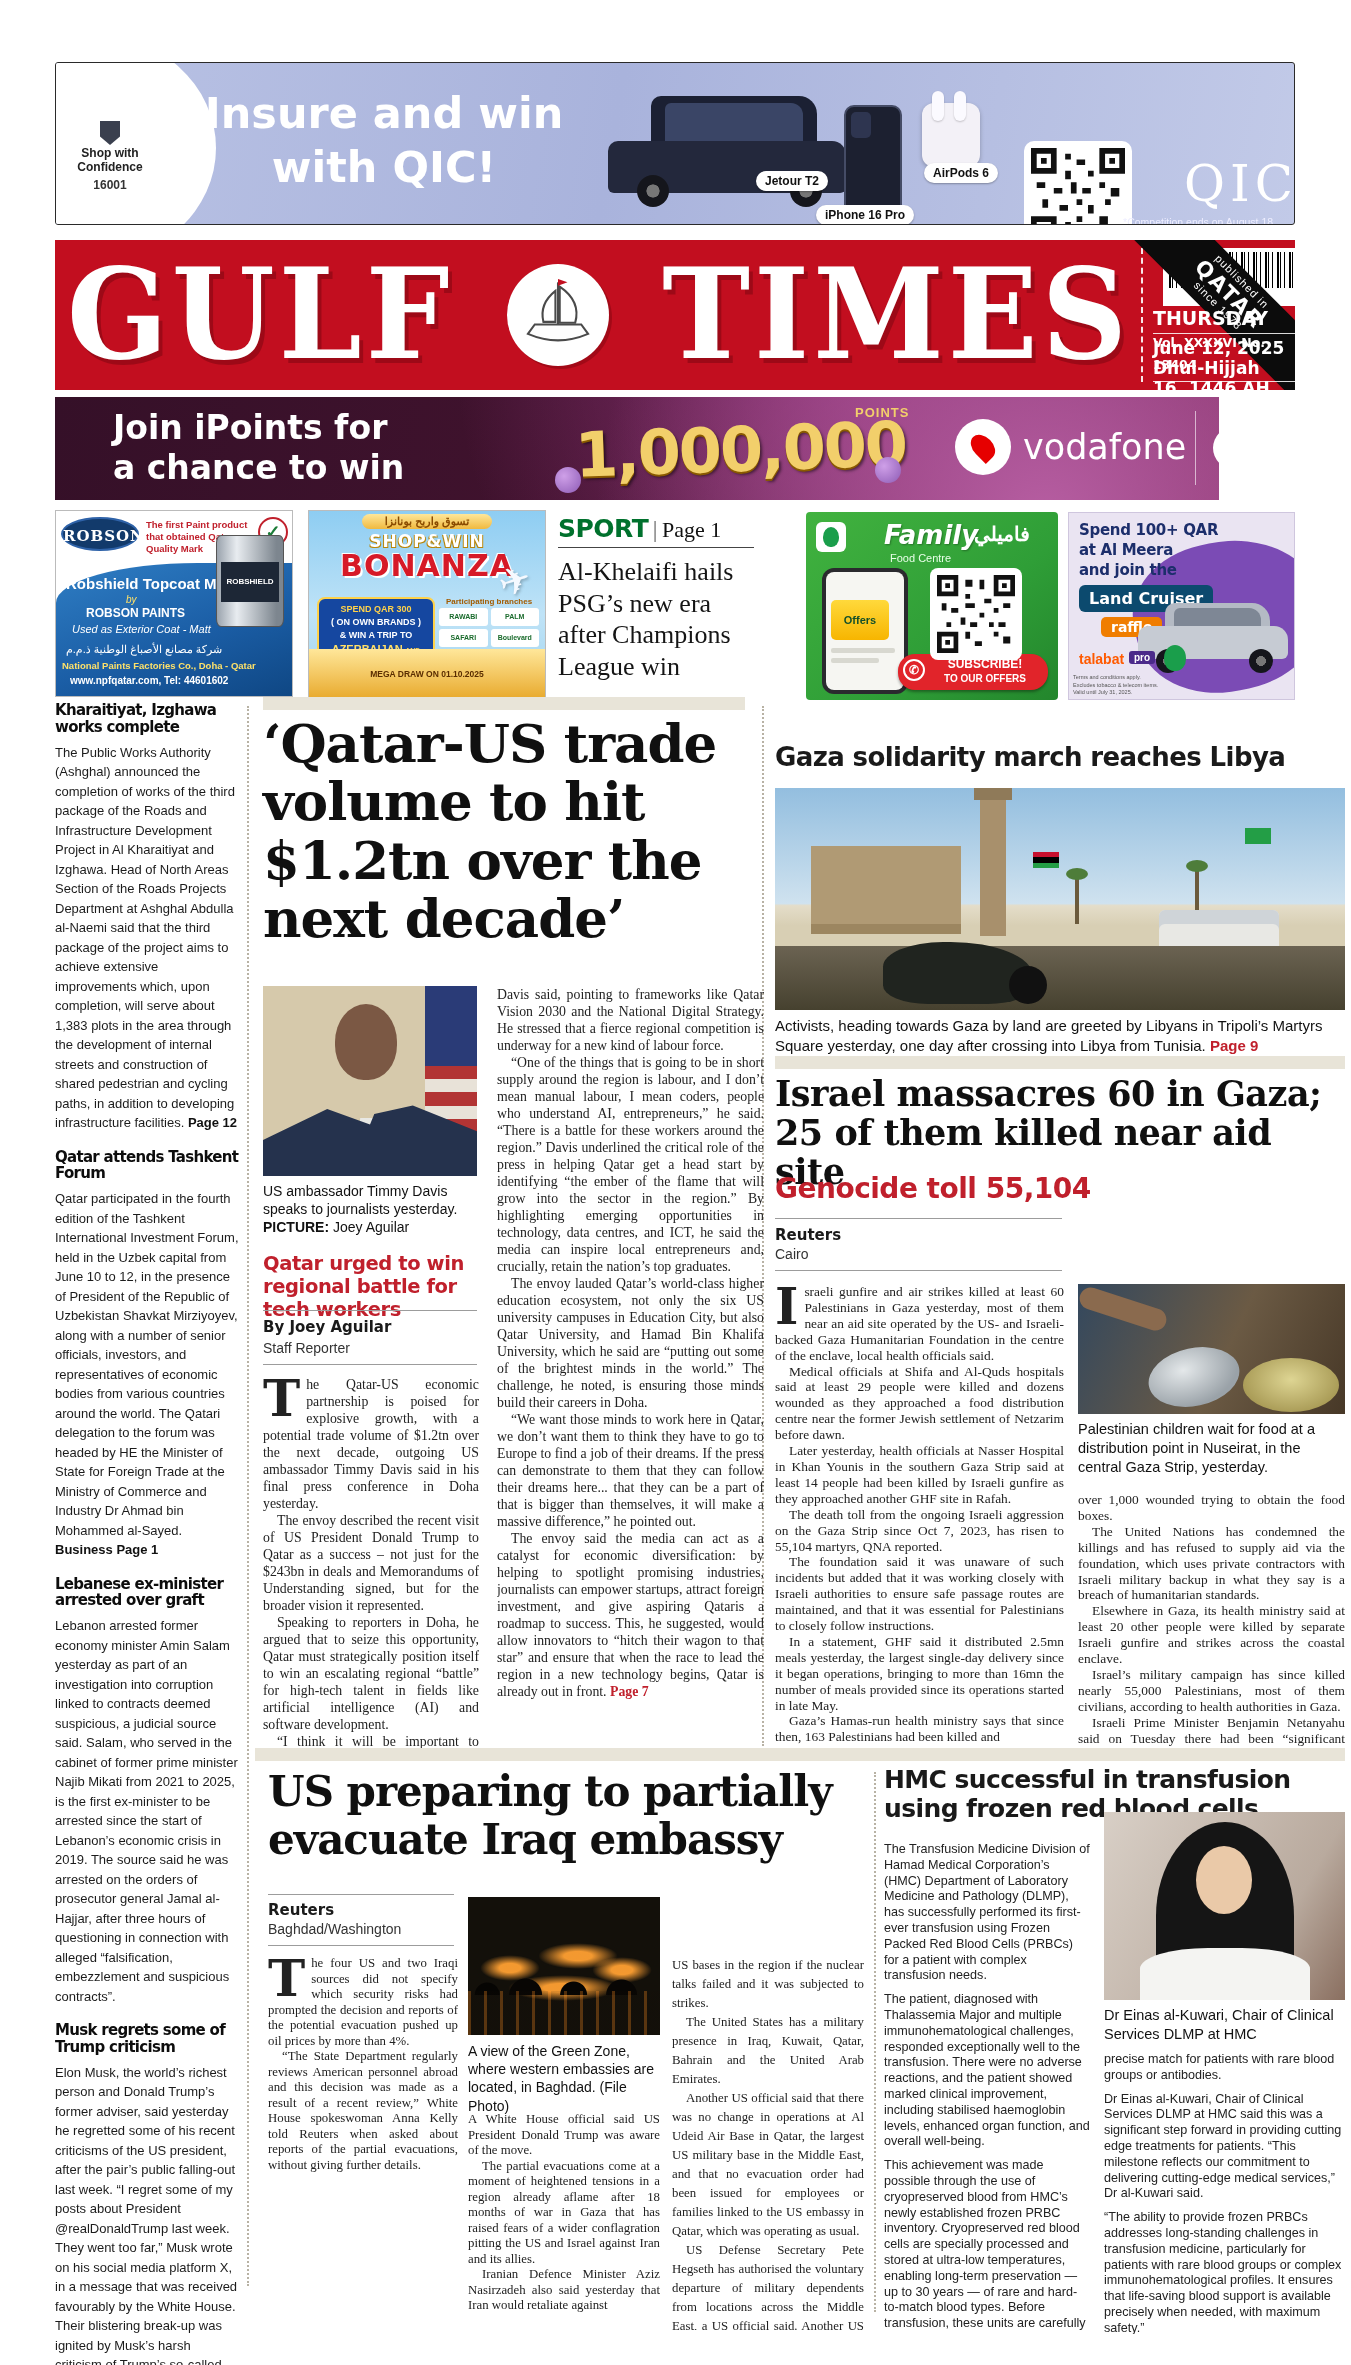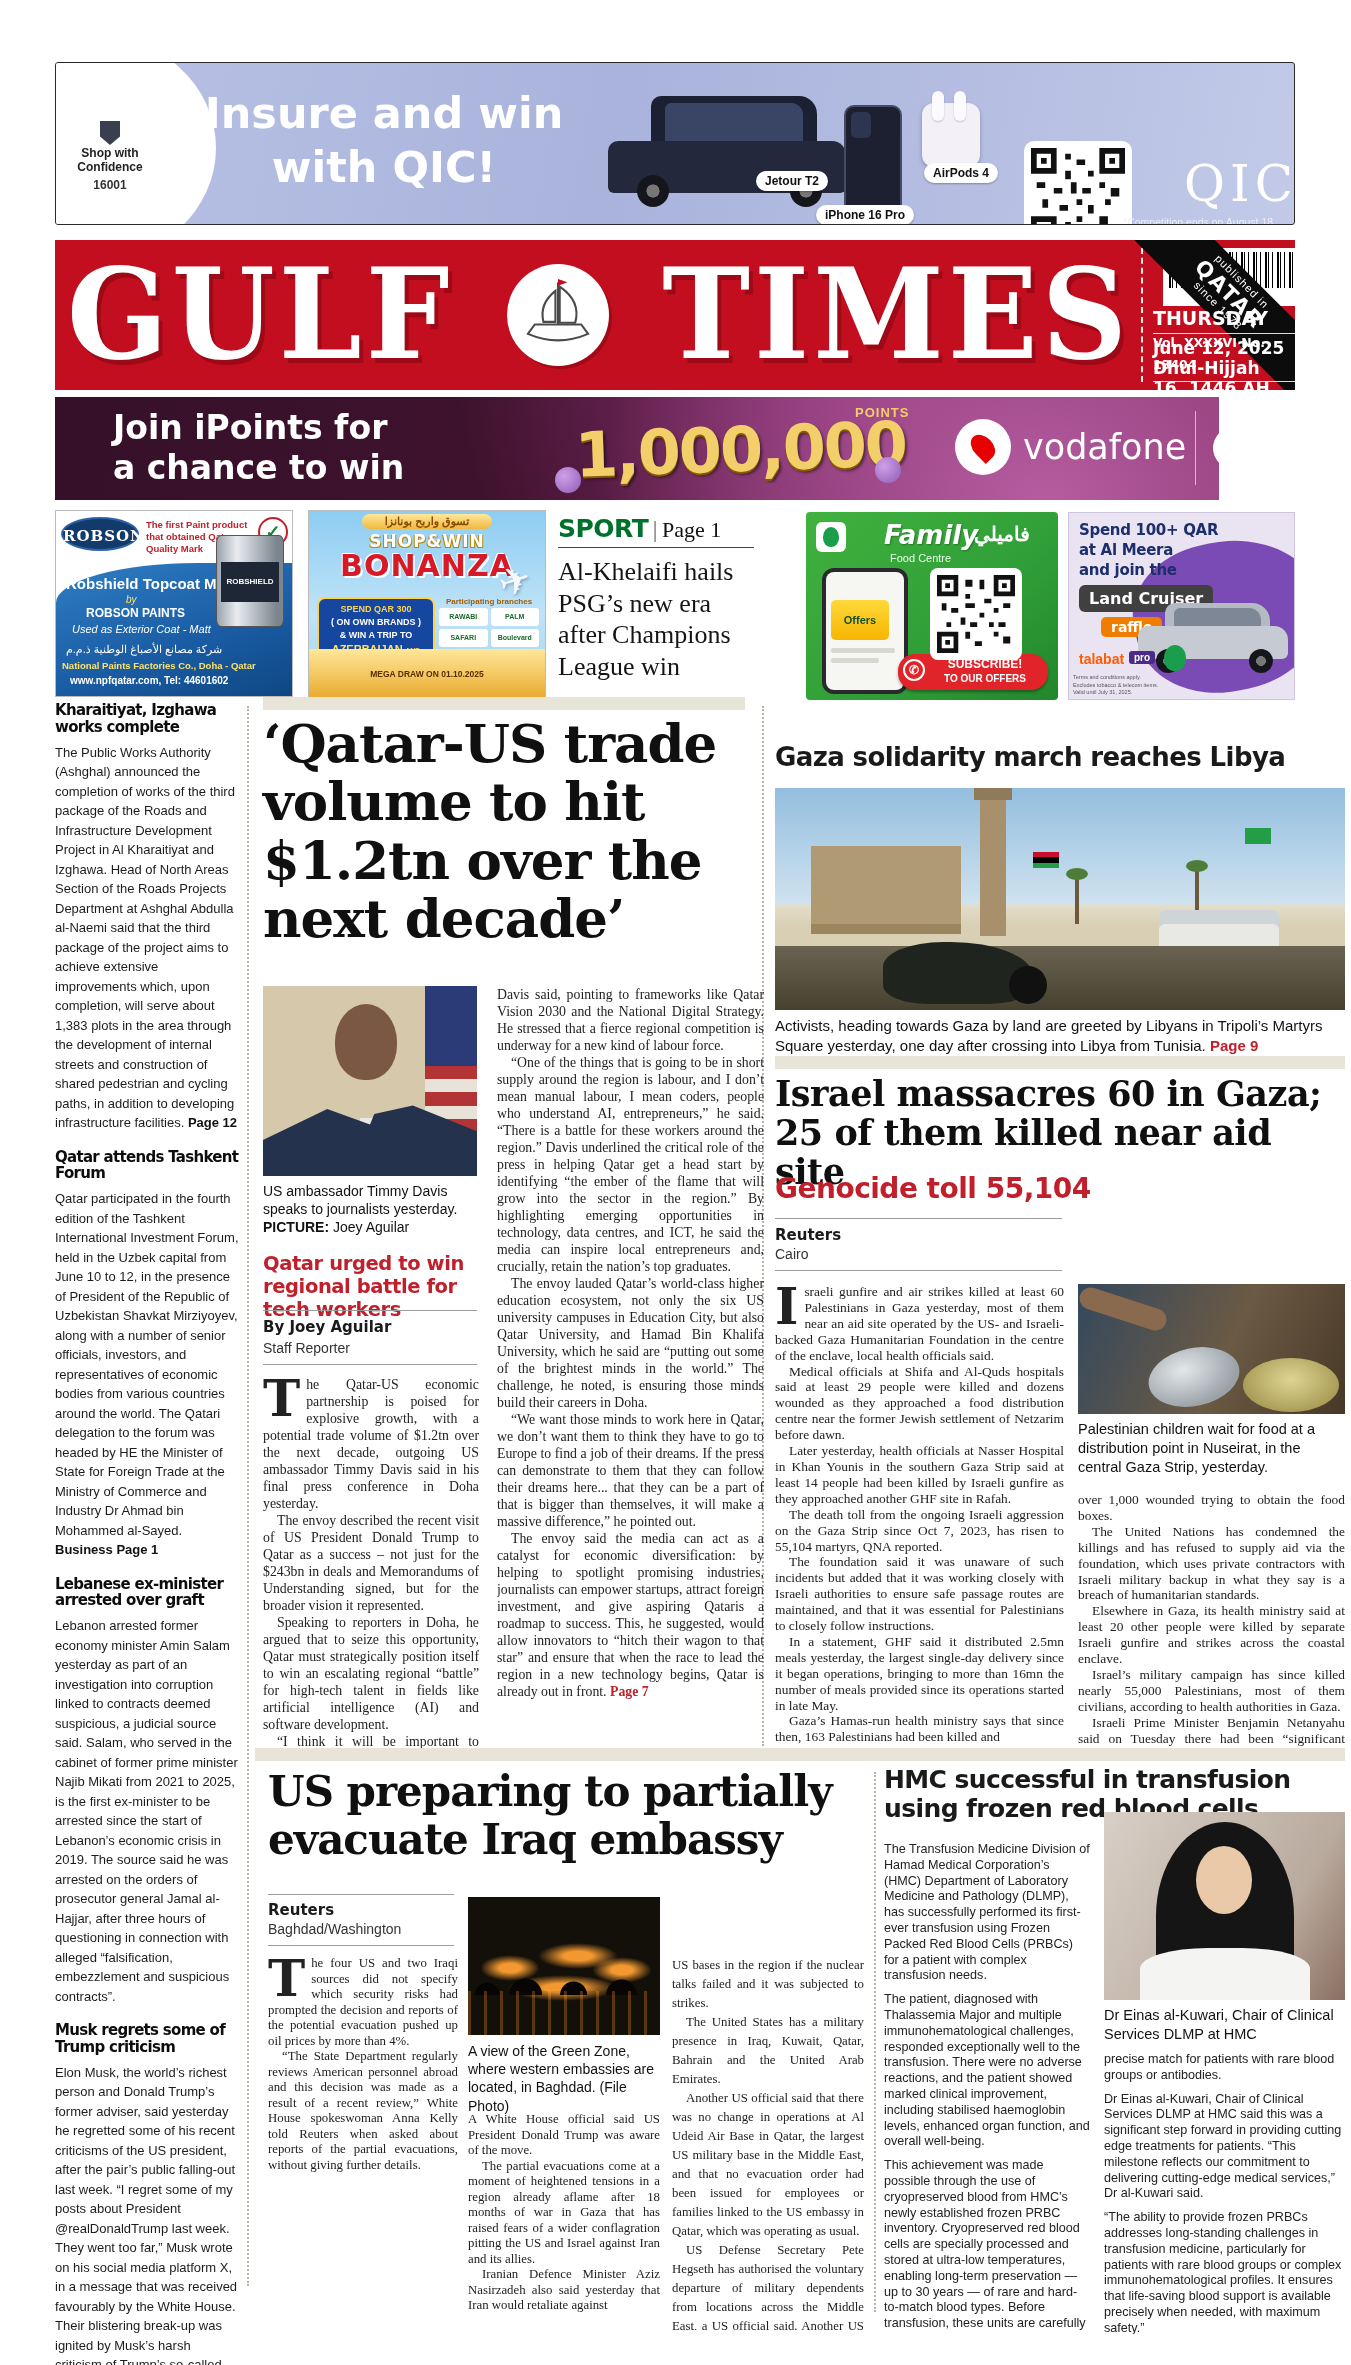--- a/index.html
+++ b/index.html
@@ -188,21 +188,21 @@
   box-shadow:0 2px 3px rgba(0,0,0,.35); }
 #family-ad .subbtn .ph { position:absolute; left:5px; top:5px; width:22px; height:22px; border:2px solid #fff;
   border-radius:50%; font-size:12px; line-height:18px; text-align:center; }
 
 #meera-ad { left:1068px; top:512px; width:227px; height:188px; background:#eae4f2; border:1px solid #cfc6de; }
 #meera-ad .blob { position:absolute; right:-30px; top:28px; width:190px; height:150px; background:#7b4bb5;
   border-radius:45% 55% 50% 50%; transform:rotate(-12deg); }
 #meera-ad .t { position:absolute; left:10px; color:#1c2e6b; font-weight:bold; font-size:15px;
   font-family:"DejaVu Sans", sans-serif; letter-spacing:-0.3px; }
 #meera-ad .t1 { top:8px; } #meera-ad .t2 { top:28px; } #meera-ad .t3 { top:48px; }
-#meera-ad .lc { position:absolute; left:10px; top:72px; background:#404040; color:#fff; font-weight:bold;
+#meera-ad .lc { position:absolute; left:10px; top:72px; background:#0c4a6e; color:#fff; font-weight:bold;
   font-size:16px; padding:4px 10px; border-radius:6px; font-family:"DejaVu Sans", sans-serif; }
 #meera-ad .rf { position:absolute; left:32px; top:104px; background:#f07d00; color:#fff; font-weight:bold;
   font-size:14px; padding:2px 10px; border-radius:5px; font-family:"DejaVu Sans", sans-serif; }
 #meera-ad .talabat { position:absolute; left:10px; top:138px; color:#ff5a00; font-weight:bold; font-size:14px; }
 #meera-ad .pro { position:absolute; left:60px; top:138px; background:#4b2a8a; color:#fff; font-size:10px;
   font-weight:bold; padding:1px 5px; border-radius:3px; }
 #meera-ad .pear { position:absolute; left:95px; top:132px; width:22px; height:26px; background:#1a9e4b;
   border-radius:50% 50% 45% 45%; }
 #meera-ad .car { position:absolute; right:6px; top:86px; width:150px; height:74px; }
 #meera-ad .terms { position:absolute; left:4px; bottom:2px; width:90px; font-size:5.5px; color:#555; line-height:1.4; }
@@ -354,21 +354,21 @@
     <div class="cabin"></div>
       <div class="win"></div>
       <div class="bodyshell"></div>
     <div class="w1"></div>
       <div class="w2"></div>
   </div>
   <div class="pill" style="left:700px;top:108px;">Jetour T2</div>
   <div id="qic-phone"></div>
   <div class="pill" style="left:760px;top:142px;">iPhone 16 Pro</div>
   <div id="qic-airpods"></div>
-  <div class="pill" style="left:868px;top:100px;">AirPods 4</div>
+  <div class="pill" style="left:868px;top:100px;">AirPods 6</div>
   <div class="qr-box abs" id="qic-qr">
     <svg viewBox="0 0 33 33">
         <rect width="33" height="33" fill="#fff"></rect>
       <path fill="#111" d="M0 0h9v9H0zM24 0h9v9h-9zM0 24h9v9H0z"></path>
       <path fill="#fff" d="M2 2h5v5H2zM26 2h5v5h-5zM2 26h5v5H2z"></path>
       <path fill="#111" d="M3.5 3.5h2v2h-2zM27.5 3.5h2v2h-2zM3.5 27.5h2v2h-2zM12 2h2v2h-2zM16 4h3v2h-3zM12 8h2v3h-2zM20 8h2v2h-2zM2 12h3v2H2zM8 14h3v2H8zM14 12h2v4h-2zM18 14h3v2h-3zM24 12h2v2h-2zM28 14h3v3h-3zM4 18h2v3H4zM10 20h3v2h-3zM16 18h2v2h-2zM20 20h2v3h-2zM26 18h2v2h-2zM12 26h2v3h-2zM16 24h2v2h-2zM20 28h3v2h-3zM24 24h3v3h-3zM28 28h3v3h-3z"></path>
     </svg>
   </div>
   <div id="qic-logo">QIC</div>
   <div id="qic-terms">

